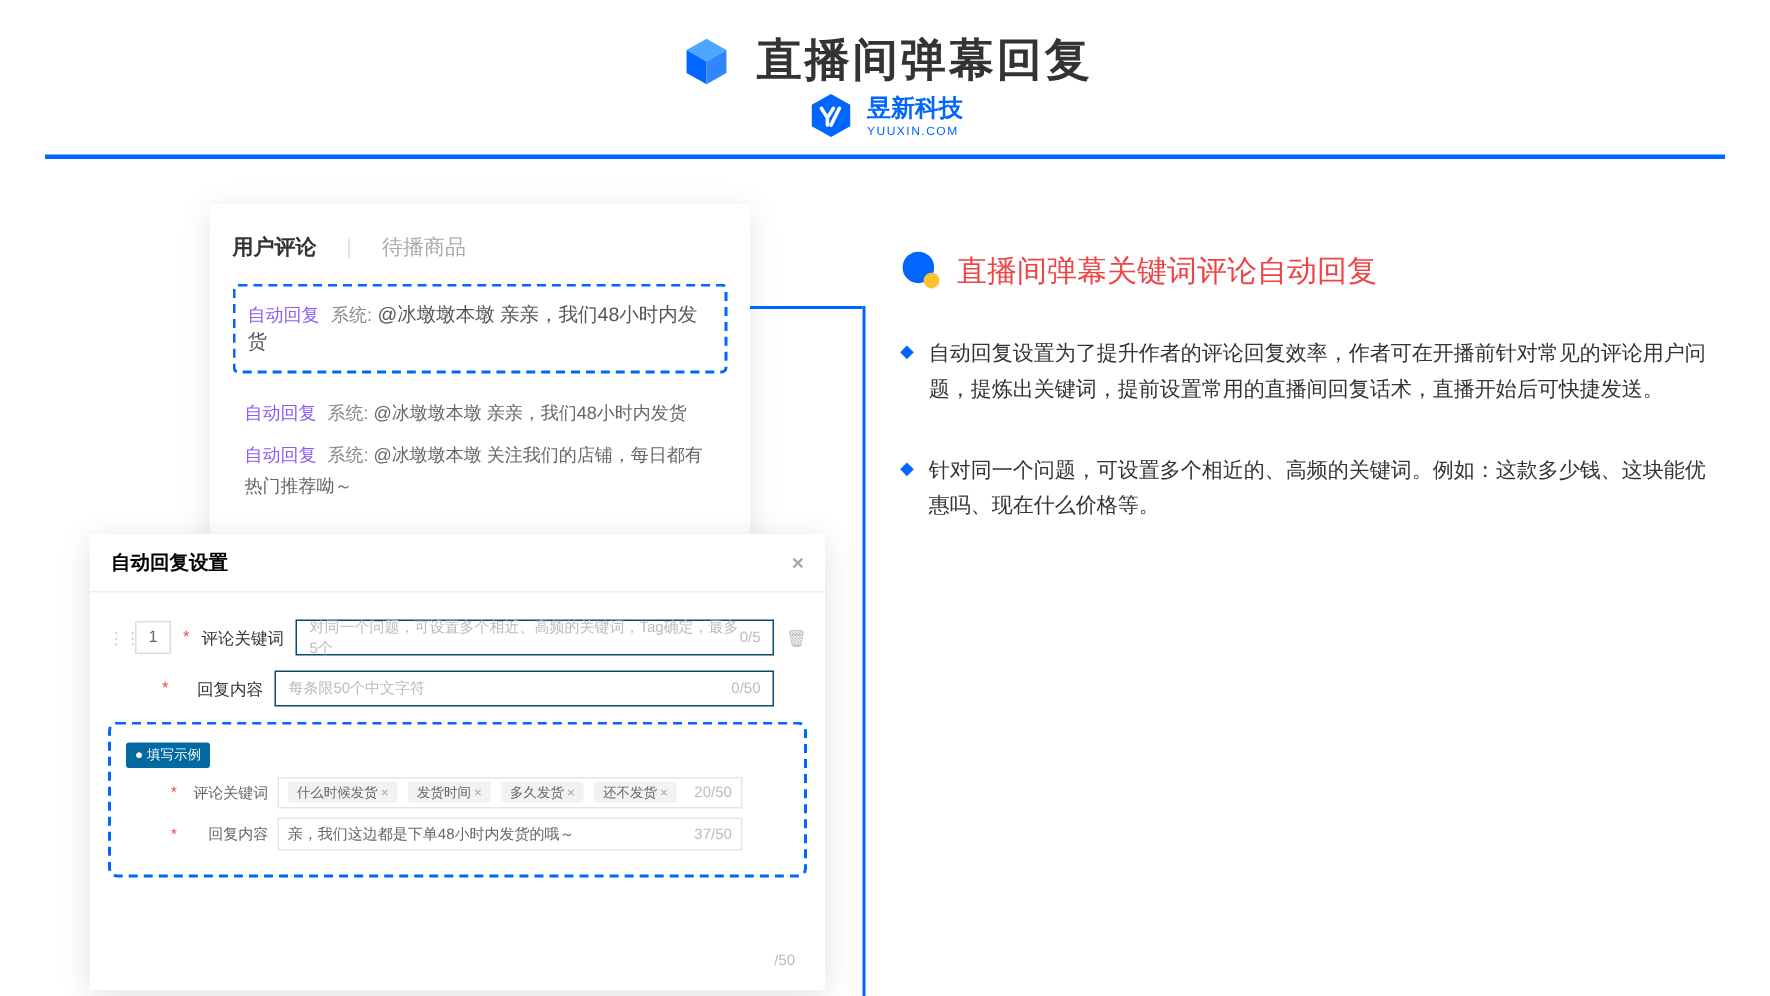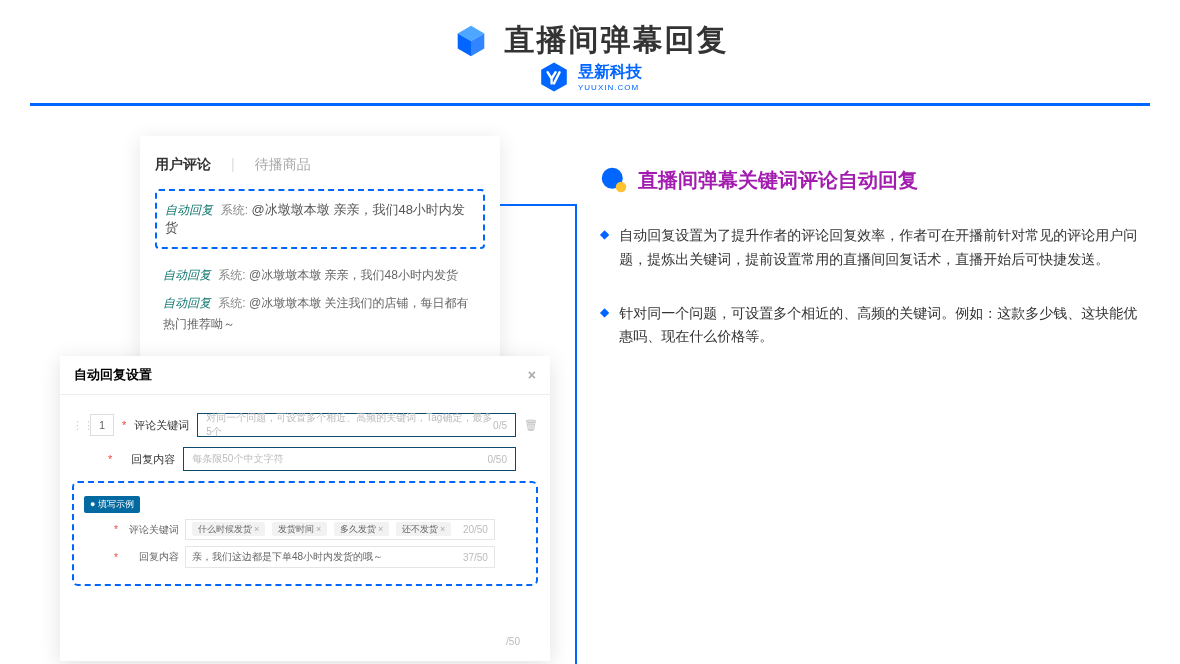--- a/index.html
+++ b/index.html
@@ -19,21 +19,21 @@
 .content { display: flex; padding: 30px 30px 0 60px; gap: 40px; }
 .left-col { width: 500px; position: relative; }
 .right-col { flex: 1; padding-top: 30px; }
 
 .comments-panel { background: #fff; box-shadow: 0 4px 20px rgba(0,0,0,0.1); padding: 20px 15px 45px 15px; width: 360px; margin-left: 80px; position: relative; }
 .tabs { display: flex; gap: 20px; margin-bottom: 15px; font-size: 14px; }
 .tab-active { font-weight: bold; color: #333; }
 .tab-sep { color: #ddd; }
 .tab-inactive { color: #aaa; }
 .highlighted-comment { border: 2px dashed #0066ff; border-radius: 4px; padding: 10px 8px; margin-bottom: 12px; font-size: 13px; color: #555; position: relative; }
-.auto-reply-tag { color: #0f766e; font-size: 12px; margin-right: 4px; font-style: italic; }
+.auto-reply-tag { color: #8b5cf6; font-size: 12px; margin-right: 4px; }
 .sys-tag { color: #888; font-size: 12px; }
 .comment-item { padding: 4px 8px; font-size: 12px; color: #666; line-height: 1.7; }
 
 .settings-panel { background: #fff; box-shadow: 0 4px 20px rgba(0,0,0,0.12); width: 490px; position: absolute; top: 220px; left: 0; padding: 0; }
 .settings-header { display: flex; justify-content: space-between; align-items: center; padding: 10px 14px; border-bottom: 1px solid #eee; font-size: 13px; font-weight: bold; }
 .close-x { color: #aaa; cursor: pointer; font-size: 14px; }
 .settings-body { padding: 18px 12px 75px 12px; position: relative; }
 
 .form-row { display: flex; align-items: center; gap: 8px; margin-bottom: 10px; font-size: 11px; }
 .drag-handle { color: #ccc; width: 10px; }
@@ -47,27 +47,27 @@
 .example-box { border: 2px dashed #0066ff; border-radius: 6px; padding: 10px; margin-top: 8px; position: relative; }
 .add-link { color: #6b5ce7; font-size: 11px; margin-bottom: 6px; display: inline-block; }
 .hint-text { color: #aaa; font-size: 10px; margin-left: 6px; }
 .example-badge { background: #0369a1; color: #fff; font-size: 9px; padding: 2px 6px; border-radius: 2px; display: inline-block; margin-bottom: 6px; }
 .tag-chip { background: #f2f2f2; font-size: 9px; padding: 2px 6px; margin-right: 4px; color: #666; border-radius: 2px; }
 .tag-x { color: #aaa; margin-left: 2px; }
 .example-row { display: flex; align-items: center; gap: 6px; margin-bottom: 6px; font-size: 10px; }
 .example-label { color: #666; width: 55px; text-align: right; }
 .example-input { border: 1px solid #e5e5e5; flex: 1; padding: 3px 6px; display: flex; align-items: center; justify-content: space-between; max-width: 310px; }
 
-.overflow-counter { position: absolute; right: 30px; bottom: 14px; font-size: 10px; color: #bbb; }
+.overflow-counter { position: absolute; right: 20px; bottom: 14px; font-size: 10px; color: #bbb; }
 
 .connector-line { position: absolute; border: 1px solid #0066ff; }
 
 .section-header { display: flex; align-items: center; gap: 10px; margin-bottom: 30px; }
 .bubble-icon { width: 28px; height: 28px; }
-.section-title { font-size: 20px; color: #a21caf; font-weight: 700; }
+.section-title { font-size: 20px; color: #ef4444; font-weight: 400; }
 .bullet-item { display: flex; gap: 10px; margin-bottom: 30px; padding-right: 10px; }
 .diamond { color: #0066ff; flex-shrink: 0; font-size: 12px; line-height: 1.8; }
 .bullet-text { font-size: 14px; color: #333; line-height: 1.7; }
 </style>
 </head>
 <body>
 
 <div class="header">
   <div class="header-left">
     <svg class="cube-icon" viewBox="0 0 40 40">

